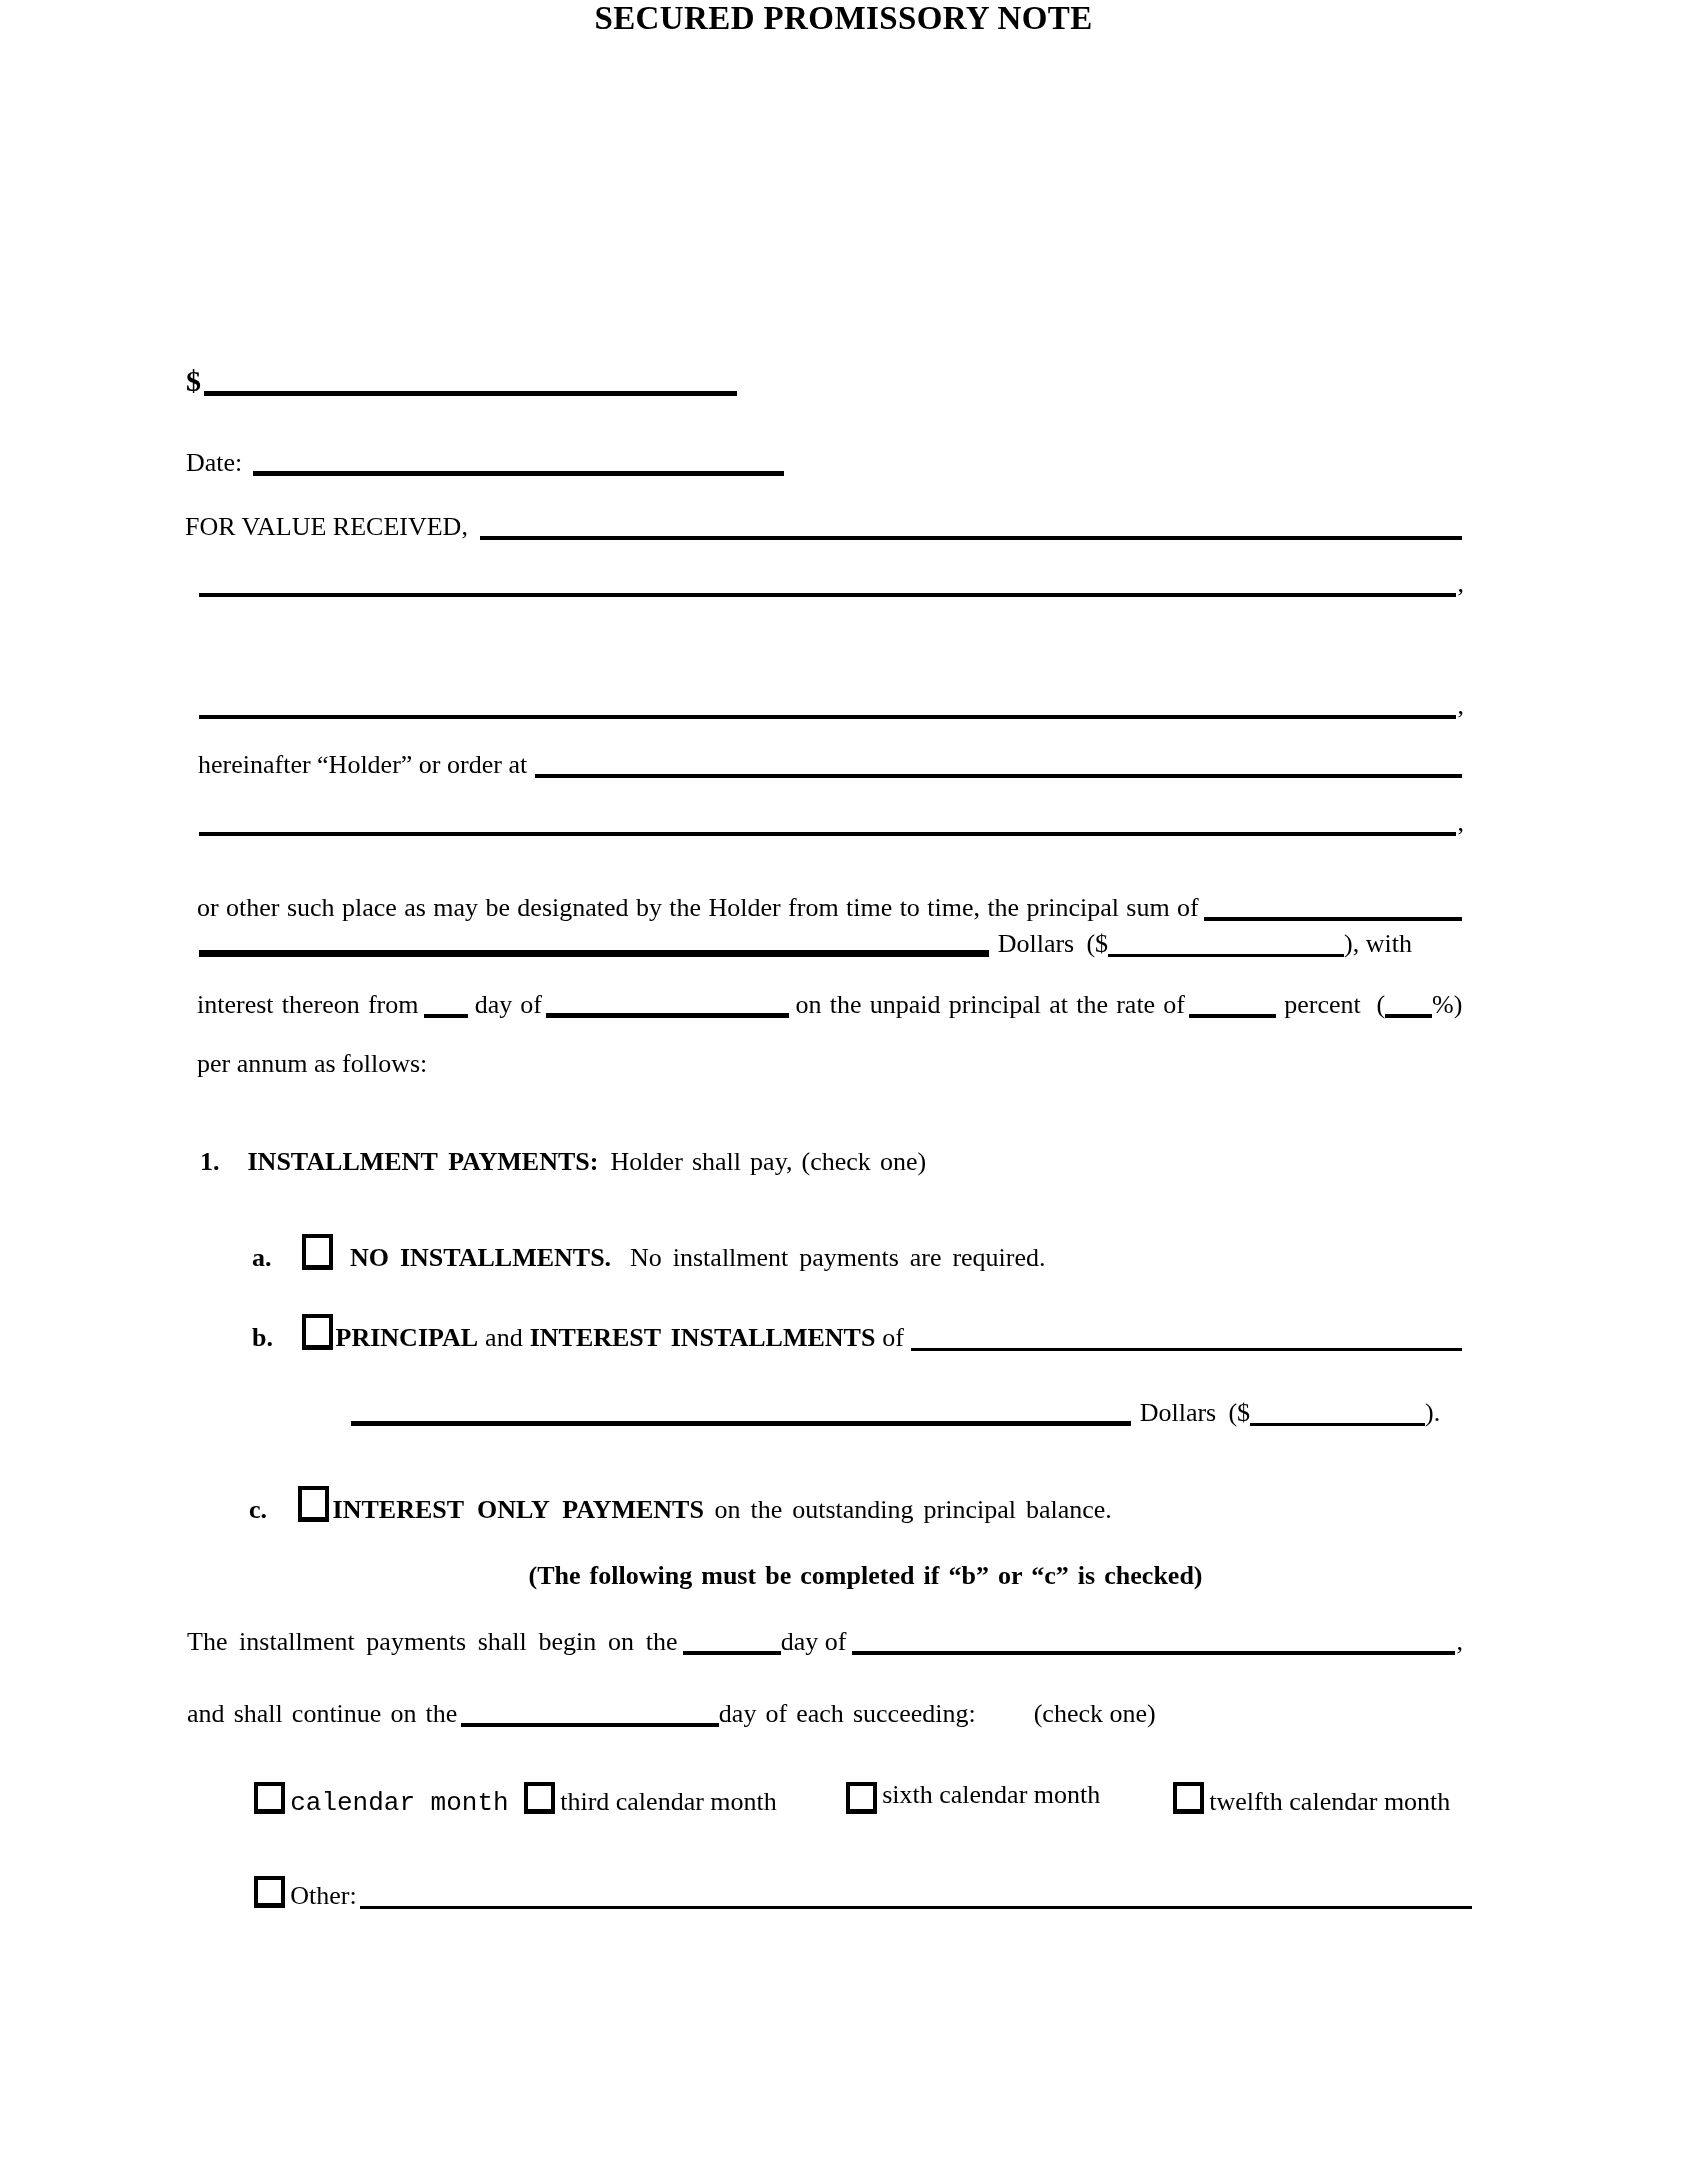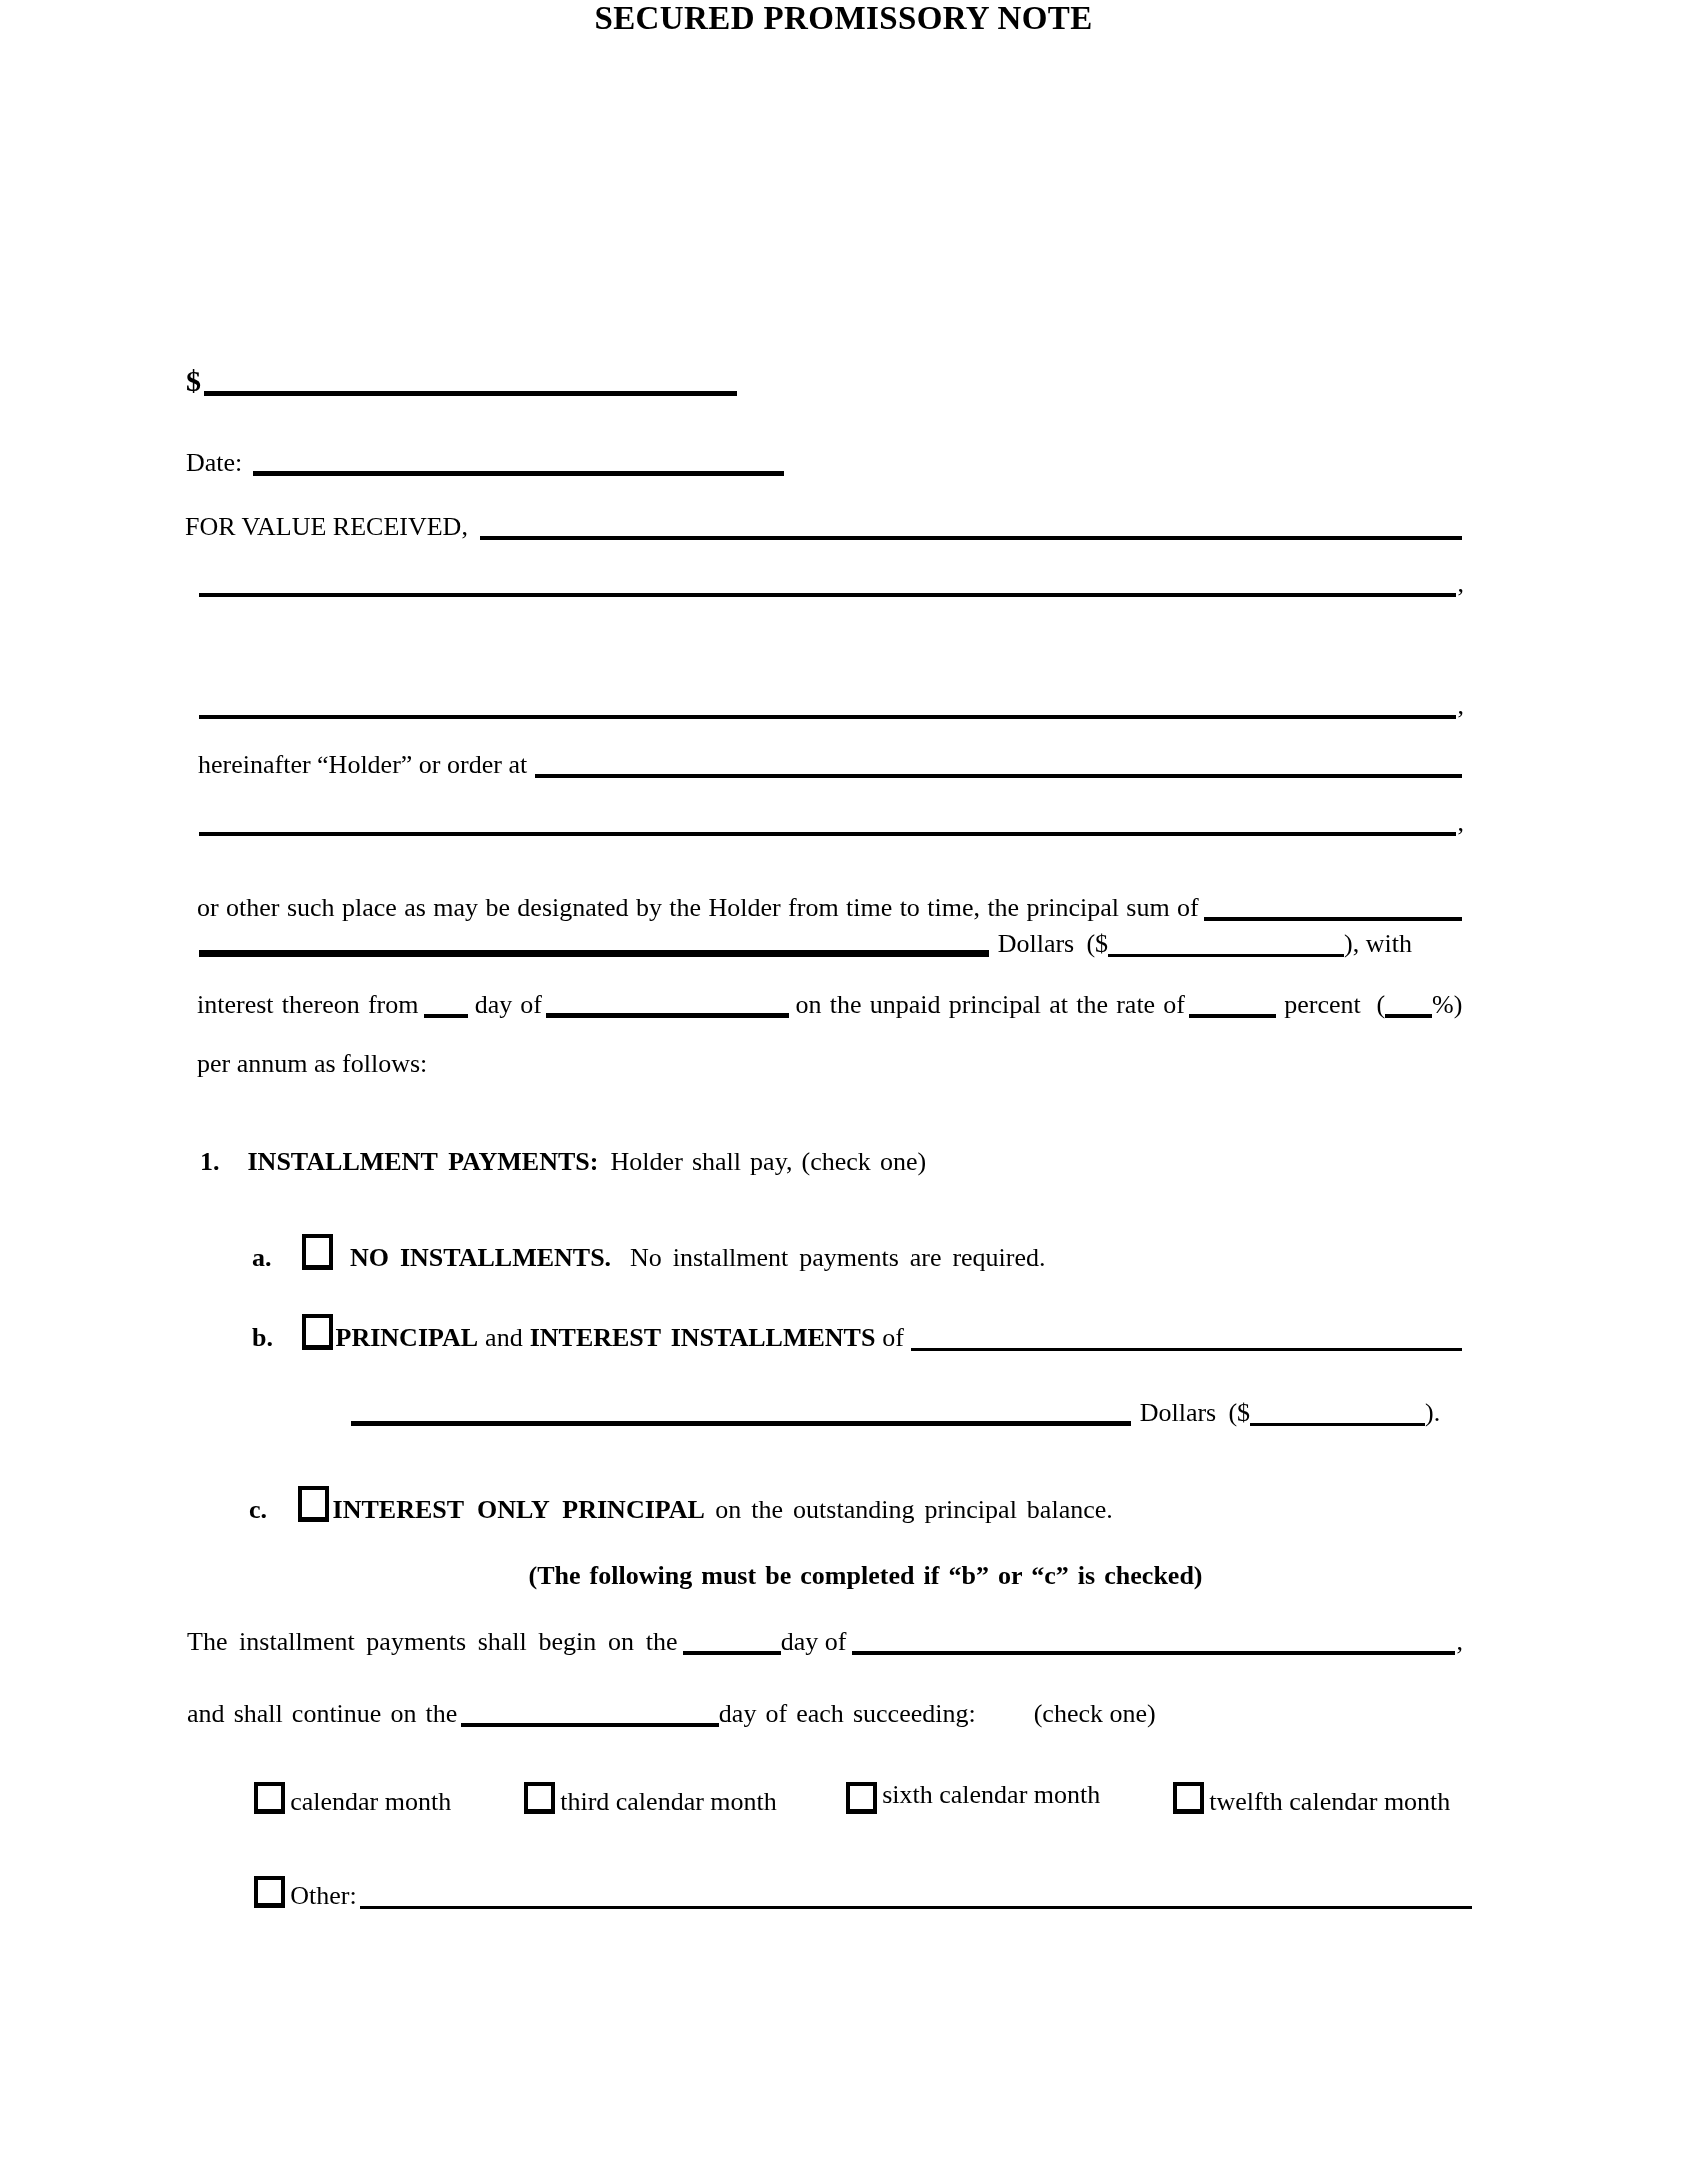--- a/index.html
+++ b/index.html
@@ -113,35 +113,35 @@
 
   <div class="line" style="left:252px;right:225px;top:1310px;">
     <span class="b">b.</span><span class="cb tall" style="margin-left:29px;"></span><span class="b" style="margin-left:2.6px;">PRINCIPAL</span><span style="margin-left:7px;">and</span><span class="b" style="margin-left:7px;word-spacing:3.5px;">INTEREST INSTALLMENTS</span><span style="margin-left:7px;">of</span><span class="bl fill th4" style="margin-left:7px;"></span>
   </div>
 
   <div class="line" style="left:351px;top:1397px;">
     <span class="bl th6" style="width:780px;"></span><span style="margin-left:8.7px;">Dollars</span><span style="margin-left:12.2px;">($</span><span class="bl th4" style="width:175px;"></span><span>).</span>
   </div>
 
   <div class="line" style="left:249px;top:1482px;">
-    <span class="b">c.</span><span class="cb tall" style="margin-left:31px;"></span><span class="b" style="margin-left:3.5px;word-spacing:7px;">INTEREST ONLY PRINCIPAL</span><span style="margin-left:10.5px;word-spacing:3.5px;">on the outstanding principal balance.</span>
+    <span class="b">c.</span><span class="cb tall" style="margin-left:31px;"></span><span class="b" style="margin-left:3.5px;word-spacing:7px;">INTEREST ONLY PAYMENTS</span><span style="margin-left:10.5px;word-spacing:3.5px;">on the outstanding principal balance.</span>
   </div>
 
   <div class="line b" style="left:0;right:0;top:1560px;display:block;text-align:center;word-spacing:2.6px;margin-left:44px;">(The following must be completed if “b” or “c” is checked)</div>
 
   <div class="line" style="left:187px;right:224px;top:1626px;">
     <span style="word-spacing:5.2px;">The installment payments shall begin on the</span><span class="bl" style="width:98px;margin-left:5.2px;"></span><span>day of</span><span class="bl fill" style="margin-left:5.2px;"></span><span style="margin-left:1.7px;">,</span>
   </div>
 
   <div class="line" style="left:187px;top:1698px;">
     <span style="word-spacing:2.6px;">and shall continue on the</span><span class="bl" style="width:258px;margin-left:3.5px;"></span><span style="word-spacing:2.6px;">day of each succeeding:</span><span style="margin-left:58px;">(check one)</span>
   </div>
 
   <div class="line" style="left:0;right:0;top:1778px;">
-    <span style="position:absolute;left:254px;display:inline-flex;align-items:baseline;"><span class="cb"></span><span style="margin-left:5.2px;">calendar month</span></span>
+    <span style="position:absolute;left:254px;display:inline-flex;align-items:baseline;font-family:Liberation Mono, monospace;"><span class="cb"></span><span style="margin-left:5.2px;">calendar month</span></span>
     <span style="position:absolute;left:524px;display:inline-flex;align-items:baseline;"><span class="cb"></span><span style="margin-left:5.2px;">third calendar month</span></span>
     <span style="position:absolute;left:846px;display:inline-flex;align-items:flex-end;"><span class="cb"></span><span style="margin-left:5.2px;">sixth calendar month</span></span>
     <span style="position:absolute;left:1173px;display:inline-flex;align-items:baseline;"><span class="cb"></span><span style="margin-left:5.2px;">twelfth calendar month</span></span>
   </div>
 
   <div class="line" style="left:254px;right:215px;top:1872px;">
     <span class="cb"></span><span style="margin-left:5.2px;">Other:</span><span class="bl th4 fill" style="margin-left:3.5px;"></span>
   </div>
 
 </div>

